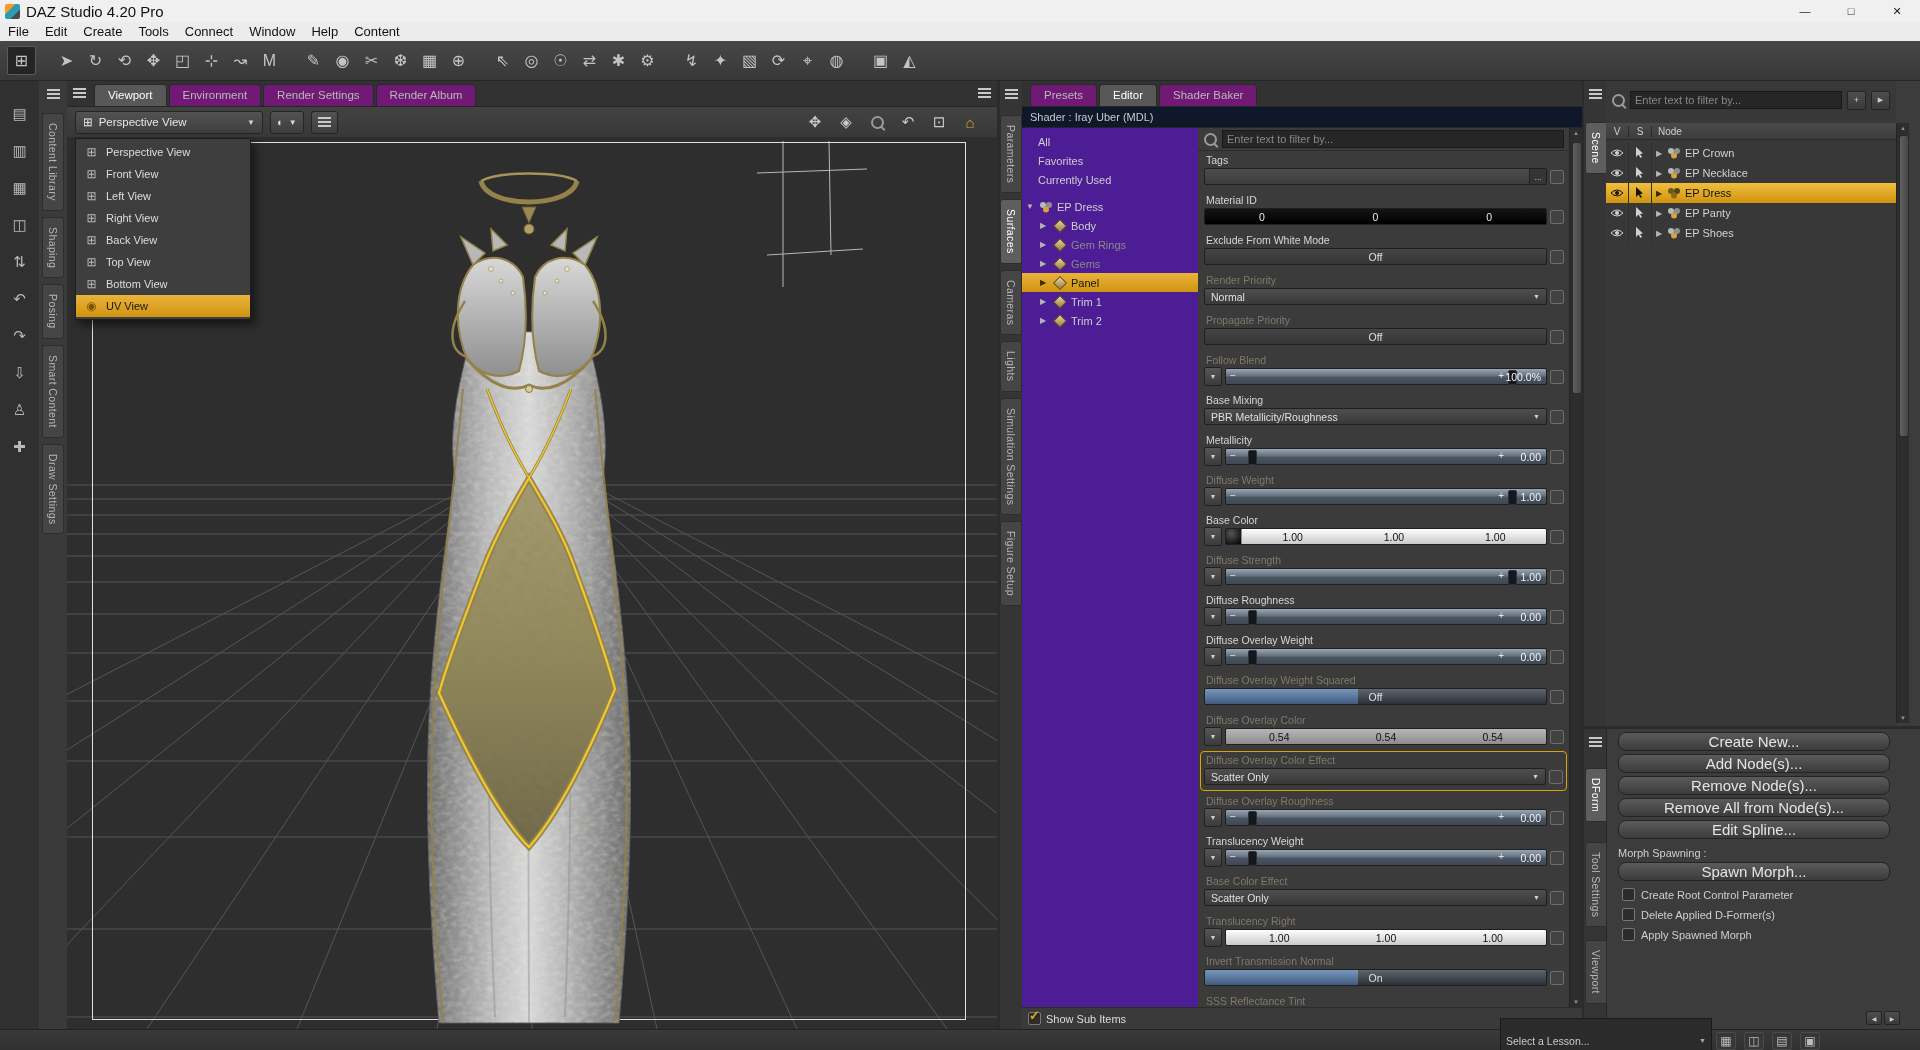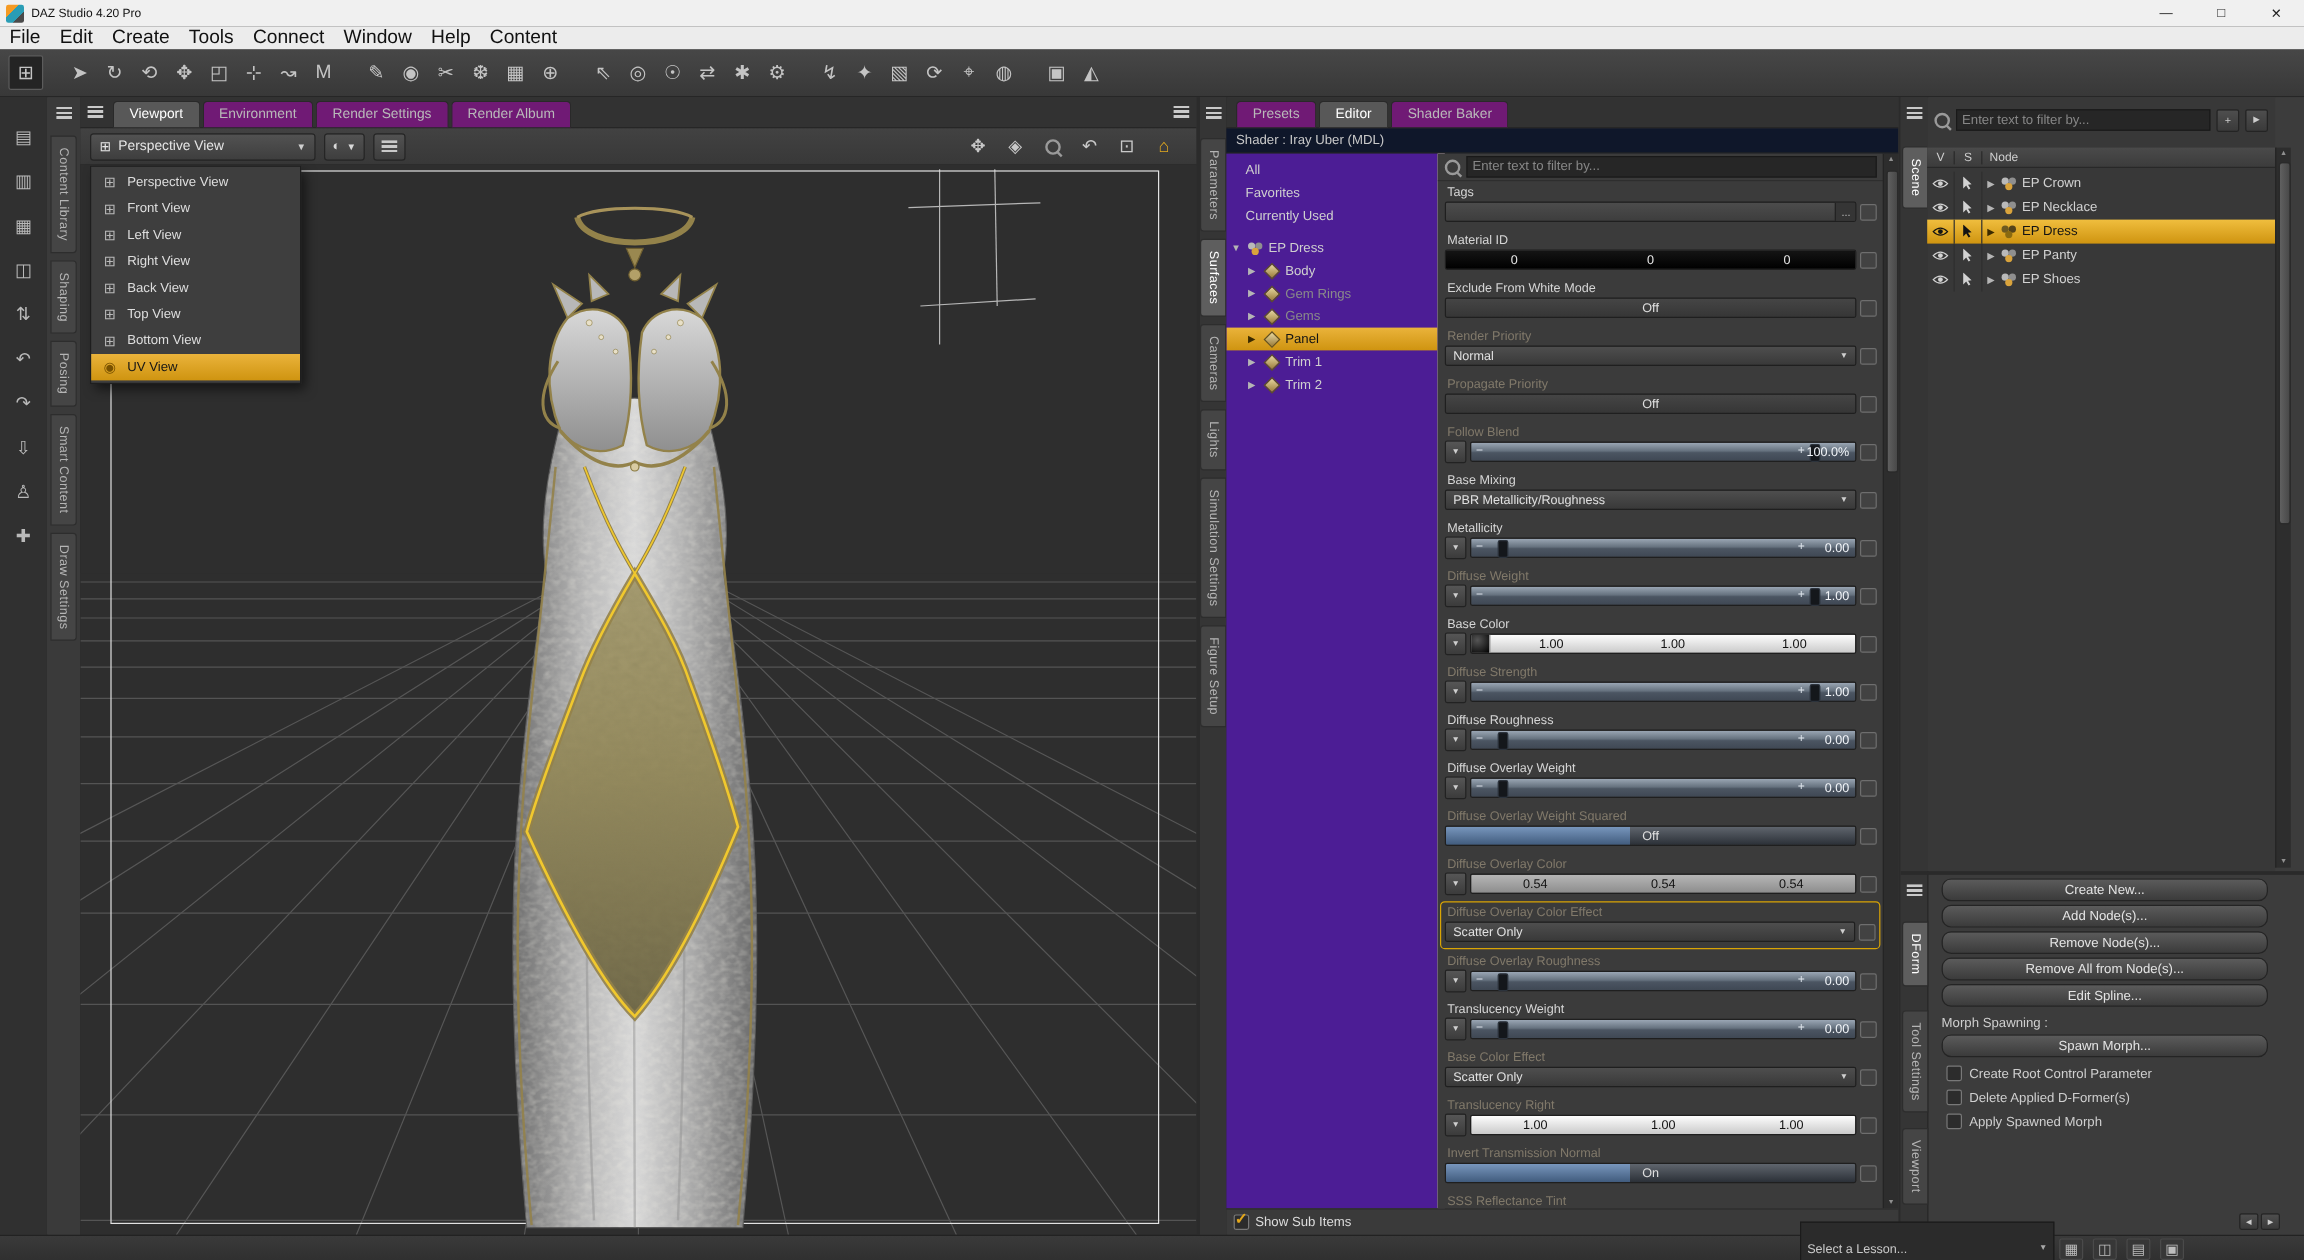--- a/index.html
+++ b/index.html
@@ -1,24 +1,24 @@
 <!DOCTYPE html>
 <html><head>
 <meta charset="utf-8">
 <style>
   html,body{margin:0;padding:0;background:#1b1b1b}
   .app{position:relative;width:1920px;height:1050px;background:#3c3c3c;font-family:"Liberation Sans",sans-serif;overflow:hidden;color:#ddd;font-size:11px;-webkit-font-smoothing:antialiased}
   
   .titlebar{position:absolute;left:0;top:0;width:1920px;height:22px;background:#f0f0f0;display:flex;align-items:center;color:#111}
   .appicon{width:15px;height:15px;margin:0 6px 0 5px;border-radius:2px;background:linear-gradient(135deg,#f59a23 0 35%,#2a9db5 35% 70%,#4a4a4a 70%)}
-  .title-text{font-size:10px}
+  .title-text{font-size:15px}
   .wbtns{margin-left:auto;display:flex;height:100%}
   .wbtn{width:46px;height:100%;display:flex;align-items:center;justify-content:center;font-size:11px;color:#222}
   .menubar{position:absolute;left:0;top:22px;width:1920px;height:19px;background:#ececec;display:flex;align-items:center;color:#111;border-bottom:1px solid #d0d0d0}
-  .menubar span{padding:2px 8px;font-size:16px}
+  .menubar span{padding:2px 8px;font-size:13px}
   .tbar{position:absolute;left:0;top:41px;width:1920px;height:40px;background:linear-gradient(#474747,#383838);border-bottom:1px solid #262626;display:flex;align-items:center;padding-left:6px;box-sizing:border-box}
   .tbicon{width:27px;height:27px;margin:0 1px;color:#c4c4c4;font-size:16px;display:flex;align-items:center;justify-content:center;flex:none}
   .tbicon.active{background:#242424;border:1px solid #5c5c5c;border-radius:2px}
   .tbar .tbicon:nth-child(2),.tbar .tbicon:nth-child(10),.tbar .tbicon:nth-child(16),.tbar .tbicon:nth-child(22),.tbar .tbicon:nth-child(28){margin-left:16px}
   
   .main{position:absolute;left:0;top:81px;width:1920px;height:948px}
   .ldock-icons{position:absolute;left:0;top:0;width:39px;height:948px;background:#303030;border-right:1px solid #242424}
   .ldock-icons .di{position:absolute;left:0;width:39px;height:26px;display:flex;align-items:center;justify-content:center;color:#b9b9b9;font-size:15px}
   .ldock-tabs{position:absolute;left:39px;top:0;width:28px;height:948px;background:#3a3a3a;border-right:1px solid #262626;display:flex;flex-direction:column;align-items:center}
   .vtab{writing-mode:vertical-rl;background:#454545;color:#b5b5b5;font-size:10.5px;letter-spacing:.4px;padding:9px 4px;border:1px solid #2d2d2d;border-radius:0 3px 3px 0;margin:3px 0}
@@ -109,21 +109,21 @@
   .col-node{padding-left:6px}
   .srow{position:absolute;left:0;width:290px;height:20px;display:flex;align-items:center;font-size:11px;color:#d2d2d2}
   .srow .cell{width:22px;display:flex;align-items:center;justify-content:center;border-right:1px solid #2f2f2f;height:100%;flex:none}
   .srow.sel{background:linear-gradient(180deg,#f0be3e,#cf9410);color:#131313}
   .srow .tri{margin:0 2px 0 4px}
   .srow.sel .tri{color:#3a2a00}
   .slabel{margin-left:4px}
   .r-scroll{position:absolute;left:312px;top:42px;width:12px;height:600px;background:#2d2d2d;border-left:1px solid #242424}
   .splitter-h{position:absolute;left:0;width:336px;height:3px;background:#2a2a2a;top:645px}
   .dcontent{position:absolute;left:22px;top:648px;width:296px;height:300px}
-  .dbtn{height:17px;margin:3px 12px;background:linear-gradient(180deg,#5b5b5b,#3b3b3b);border:1px solid #242424;border-radius:8px;color:#e4e4e4;font-size:11px;display:flex;align-items:center;justify-content:center}
+  .dbtn{height:17px;margin:3px 12px;background:linear-gradient(180deg,#5b5b5b,#3b3b3b);border:1px solid #242424;border-radius:8px;color:#e4e4e4;font-size:15px;display:flex;align-items:center;justify-content:center}
   .dlabel-row{margin:8px 12px 2px;color:#cfcfcf;font-size:11px}
   .cbrow{display:flex;align-items:center;gap:6px;margin:7px 0 0 16px;color:#cfcfcf;font-size:11px}
   .corner-arrows{position:absolute;left:282px;top:930px;display:flex;gap:2px}
   .corner-arrows .sbtn{width:14px;height:12px;font-size:6px}
   
   .statusbar{position:absolute;left:0;top:1029px;width:1920px;height:21px;background:linear-gradient(#3a3a3a,#2f2f2f);border-top:1px solid #222;display:flex;align-items:center}
   .combo{position:absolute;left:1500px;width:200px;height:15px;background:#2b2b2b;border:1px solid #1b1b1b;color:#c9c9c9;font-size:10.5px;display:flex;align-items:center;justify-content:space-between;padding:14px 5px}
   .combo .arr{font-size:7px;color:#a9a9a9}
   .st-icons{position:absolute;left:1716px;display:flex;gap:8px}
   .st-icons .sti{width:18px;height:16px;display:flex;align-items:center;justify-content:center;color:#bdbdbd;font-size:12px;border:1px solid #4a4a4a;border-radius:2px;background:#373737}

